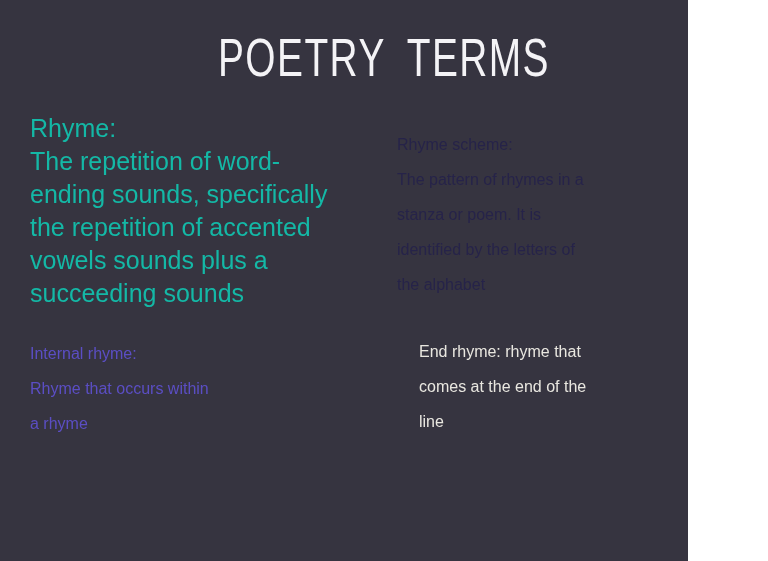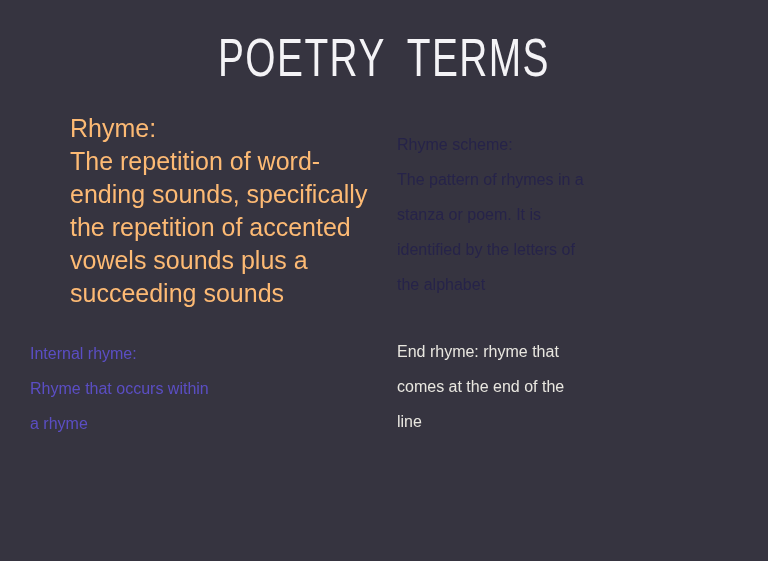--- a/index.html
+++ b/index.html
@@ -3,21 +3,21 @@
 <meta charset="utf-8">
 <style>
   * { margin: 0; padding: 0; box-sizing: border-box; }
   html, body { width: 768px; height: 561px; }
   body {
     font-family: "Liberation Sans", "DejaVu Sans", sans-serif;
     overflow: hidden;
   }
   .slide {
     position: relative;
-    width: 768px;
+    width: 688px;
     height: 561px;
     background: #363440;
     text-decoration: underline;
   }
   .title {
     position: absolute;
     top: 26px;
     left: 0;
     width: 768px;
     text-align: center;
@@ -45,32 +45,32 @@
   }
   .term-rhyme-scheme {
     left: 397px;
     top: 127px;
   }
   .term-internal-rhyme {
     left: 30px;
     top: 336px;
   }
   .term-end-rhyme {
-    left: 397px;
+    left: 419px;
     top: 334px;
   }
 </style>
 </head>
 <body>
 
 <div class="slide" style="background: rgb(54, 52, 64);">
 
   <h1 class="title" style="color: rgb(244, 243, 246);">POETRY TERMS</h1>
 
-  <div class="term term-rhyme" style="color: #fdba74; margin-left: 40px;">Rhyme:
+  <div class="term term-rhyme" style="color: #14b8a6;">Rhyme:
 The repetition of word-
 ending sounds, specifically
 the repetition of accented
 vowels sounds plus a
 succeeding sounds</div>
 
   <div class="term term-rhyme-scheme" style="color: rgb(38, 35, 73);">Rhyme scheme:
 The pattern of rhymes in a
 stanza or poem. It is
 identified by the letters of

